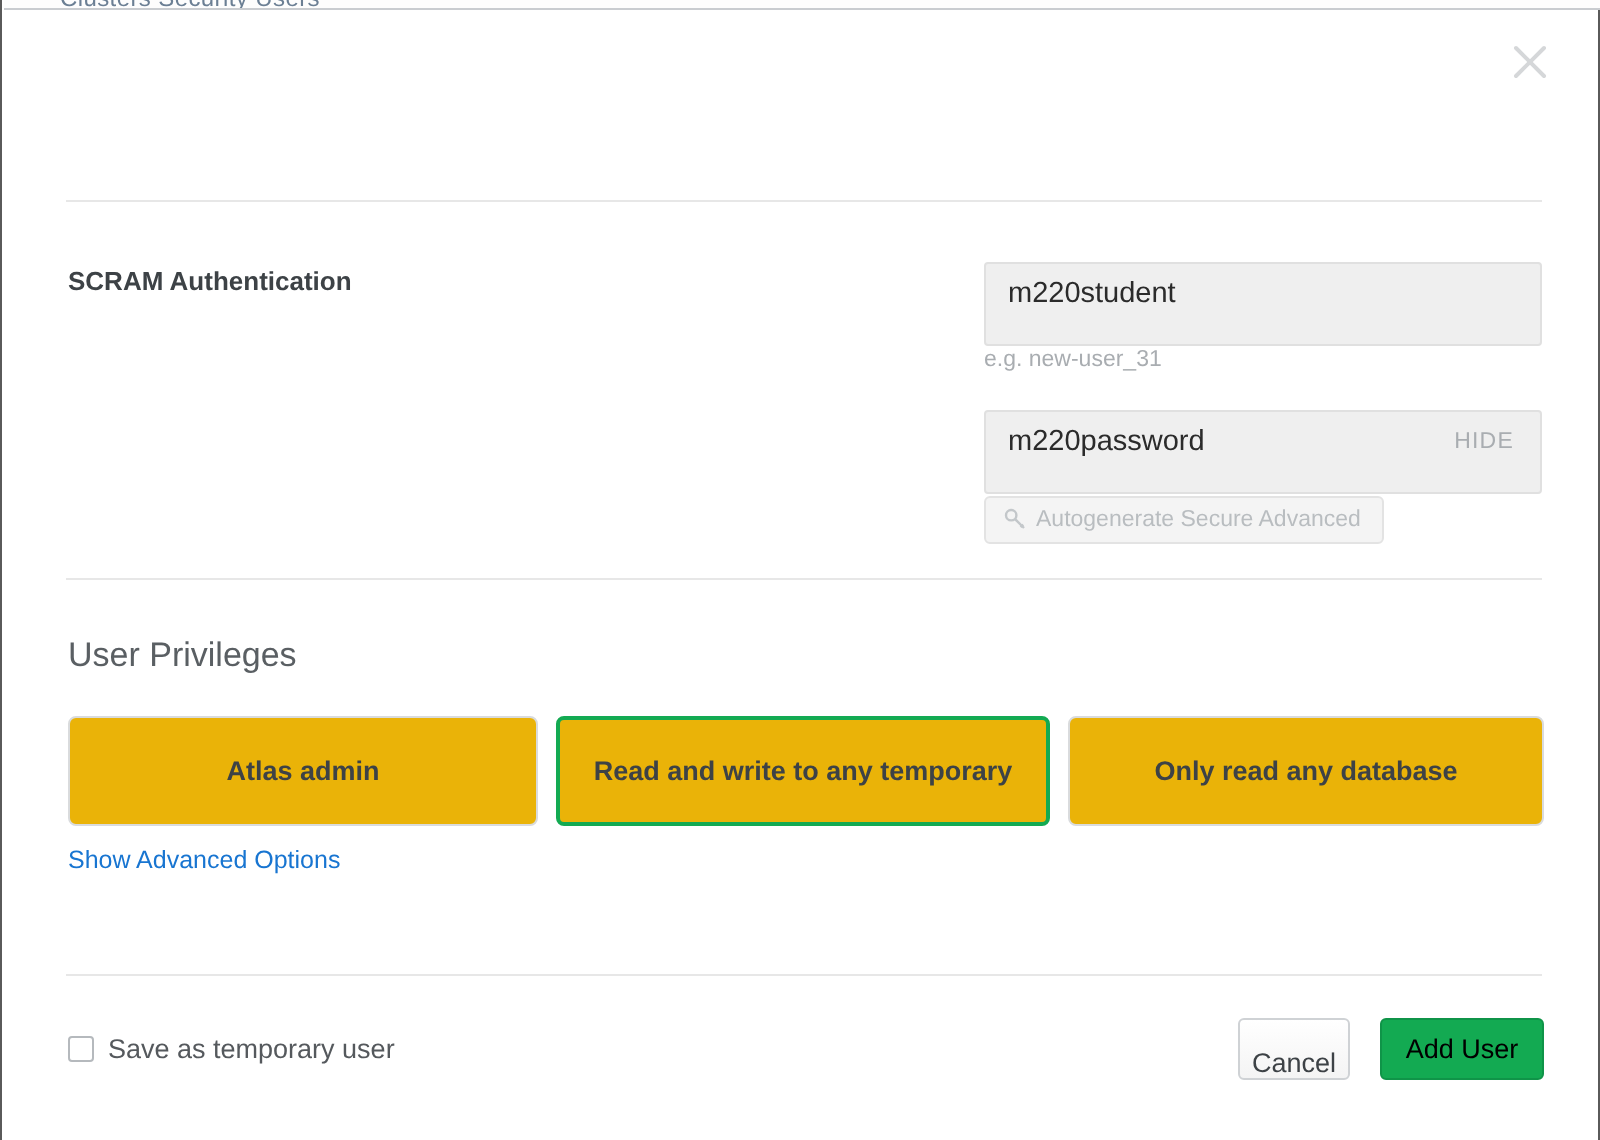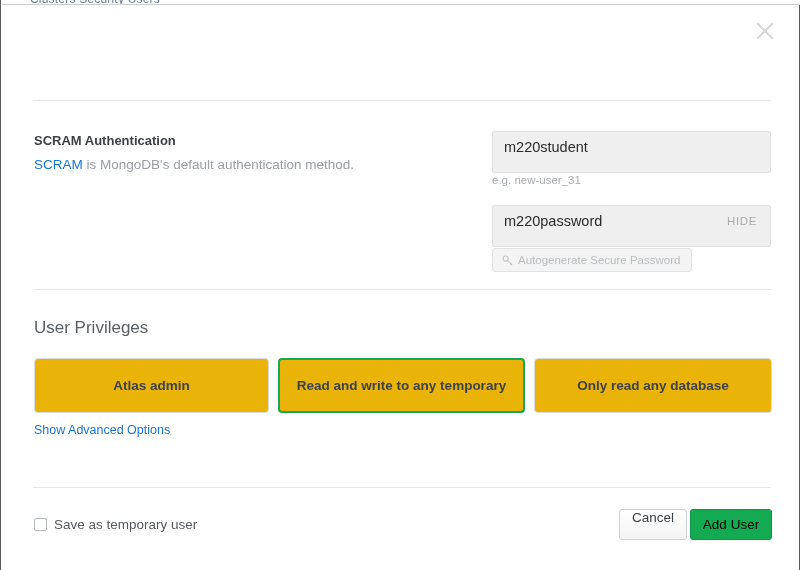--- a/index.html
+++ b/index.html
@@ -234,30 +234,30 @@
   }
   .temp-label {
     font-size: 13.5px;
     color: #55595d;
   }
 
   .btn-cancel {
     position: absolute;
     left: 616px;
     top: 503px;
-    width: 68px;
+    width: 56px;
     height: 31px;
     box-sizing: border-box;
     background: linear-gradient(#ffffff, #f4f4f4);
     border: 1px solid #cfd2d5;
     border-radius: 3px;
     font-size: 13.5px;
     color: #3d4246;
     display: flex;
-    align-items: flex-start;
+    align-items: flex-end;
     justify-content: center;
     cursor: pointer;
   }
   .btn-add {
     position: absolute;
     left: 687px;
     top: 503px;
     width: 82px;
     height: 31px;
     box-sizing: border-box;
@@ -288,40 +288,39 @@
       <svg width="20" height="20" viewBox="0 0 20 20">
         <line x1="3" y1="3" x2="17" y2="17" stroke="#d5d7d9" stroke-width="2" stroke-linecap="round"></line>
         <line x1="17" y1="3" x2="3" y2="17" stroke="#d5d7d9" stroke-width="2" stroke-linecap="round"></line>
       </svg>
     </div>
 
 
     <div class="divider divider-1"></div>
 
     <div class="scram-title">SCRAM Authentication</div>
-    <div class="scram-desc"><span class="scram-link">SCRAM</span><span> is MongoDB's default authentication method.</span></div>
 
     <div class="field field-username">
       <span class="field-value">m220student</span>
     </div>
     <div class="field-hint">e.g. new-user_31</div>
 
     <div class="field field-password">
       <span class="field-value">m220password</span>
       <span class="field-hide">HIDE</span>
     </div>
 
     <div class="autogen-btn">
       <span class="key-icon">
         <svg width="11" height="11" viewBox="0 0 11 11">
           <circle cx="3.6" cy="3.6" r="2.6" fill="none" stroke="#c3c7ca" stroke-width="1.2"></circle>
           <line x1="5.4" y1="5.4" x2="10" y2="10" stroke="#c3c7ca" stroke-width="1.2"></line>
           <line x1="8.3" y1="9.6" x2="9.6" y2="8.3" stroke="#c3c7ca" stroke-width="1.2"></line>
         </svg>
-      </span><span>Autogenerate Secure Password</span>
+      </span><span>Autogenerate Secure Advanced</span>
     </div>
 
     <div class="divider divider-2"></div>
 
     <div class="section-title">User Privileges</div>
 
     <div class="priv-row">
       <div class="priv-btn priv-0">
         <span>Atlas admin</span>
       </div>

